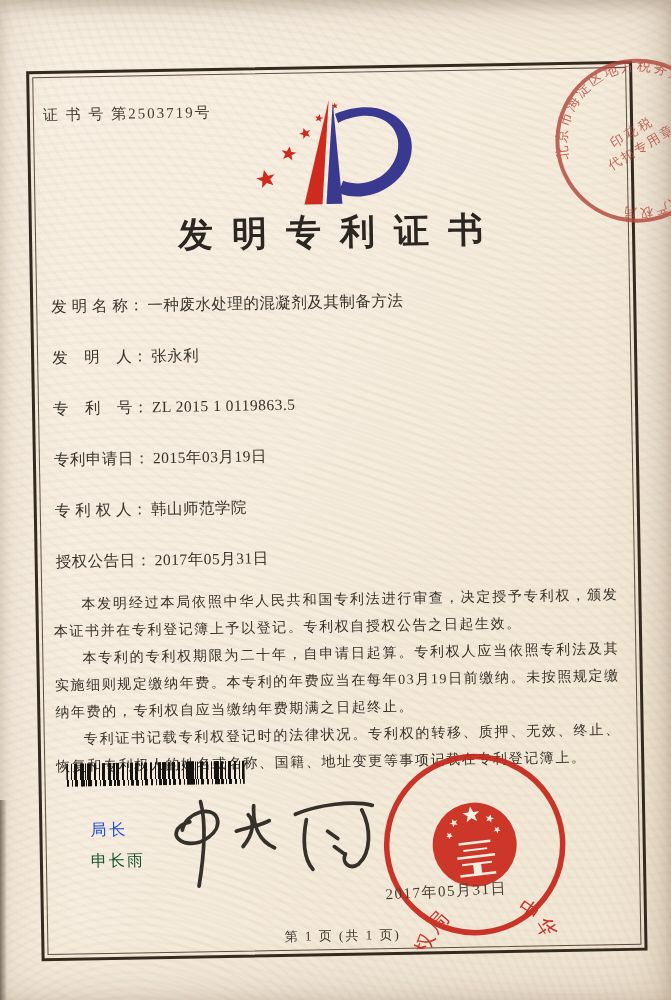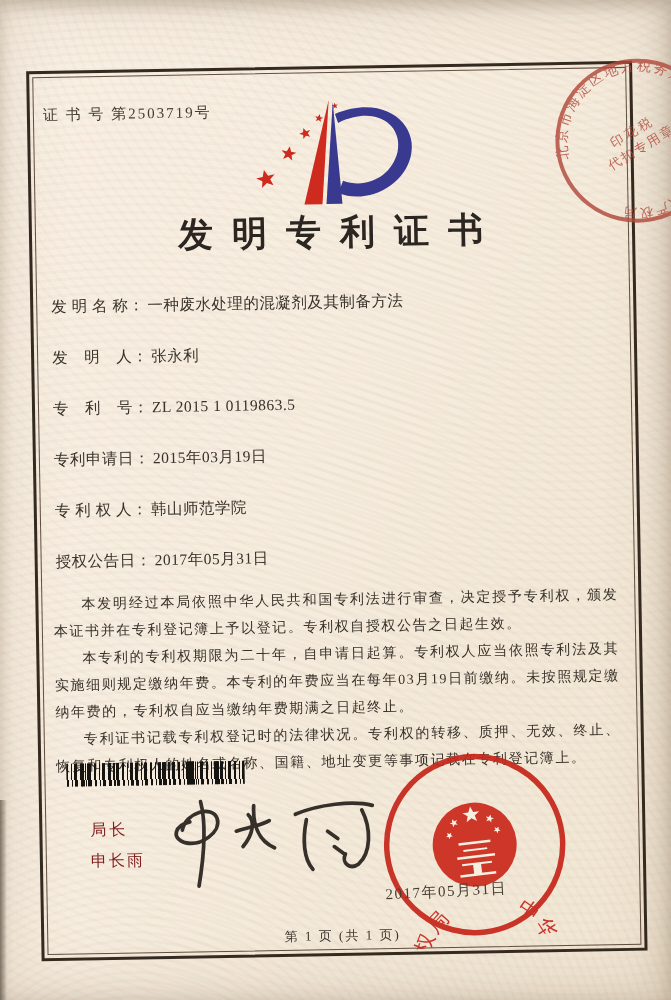--- a/index.html
+++ b/index.html
@@ -31,22 +31,22 @@
   .fields{position:absolute;left:55px;top:292px;right:48px;z-index:2;}
   .field{margin-bottom:30px;font-size:15.5px;color:#39322a;letter-spacing:.5px;white-space:nowrap;}
   .field .val{margin-left:3px;}
   .body-text{position:absolute;left:52px;right:54px;top:586px;z-index:2;
     font-size:14px;line-height:27px;letter-spacing:1.6px;color:#39322a;text-align:justify;}
   .body-text p{margin:0;text-indent:2em;}
   .barcode{position:absolute;left:62px;top:759px;width:178px;height:23px;z-index:2;
     background:
       repeating-linear-gradient(90deg,#161411 0 2px,rgba(0,0,0,0) 2px 5px,#161411 5px 6px,rgba(0,0,0,0) 6px 8px,#161411 8px 11px,rgba(0,0,0,0) 11px 14px),
       repeating-linear-gradient(90deg,rgba(0,0,0,0) 0 15px,#161411 15px 18px,rgba(0,0,0,0) 18px 21px,#161411 21px 22px,rgba(0,0,0,0) 22px 27px);}
-  .signer-title{position:absolute;left:85px;top:816px;font-size:16px;letter-spacing:3px;color:#7f1d1d;z-index:2;}
-  .signer-name{position:absolute;left:85px;top:847px;font-size:16px;letter-spacing:2px;color:#7f1d1d;z-index:2;}
+  .signer-title{position:absolute;left:85px;top:816px;font-size:16px;letter-spacing:3px;color:#1d4ed8;z-index:2;}
+  .signer-name{position:absolute;left:85px;top:847px;font-size:16px;letter-spacing:2px;color:#14532d;z-index:2;}
   .signature{position:absolute;left:148px;top:786px;width:235px;height:100px;z-index:4;transform:rotate(-2deg);opacity:.92;}
   .seal{position:absolute;left:372px;top:750px;width:194px;height:194px;z-index:3;opacity:.93;transform:rotate(-6deg);}
   .seal-date{position:absolute;left:379px;top:884px;font-size:15px;letter-spacing:1.5px;color:#463e33;z-index:5;transform:rotate(-2deg);white-space:nowrap;}
   .footer-page{position:absolute;left:0;right:0;top:927px;text-align:center;font-size:13px;letter-spacing:2px;color:#3e362d;z-index:2;}
   .corner-stamp{position:absolute;left:556px;top:58px;width:178px;height:178px;z-index:6;opacity:.82;}
 </style>
 </head>
 <body>
 
 <div class="paper"></div>

